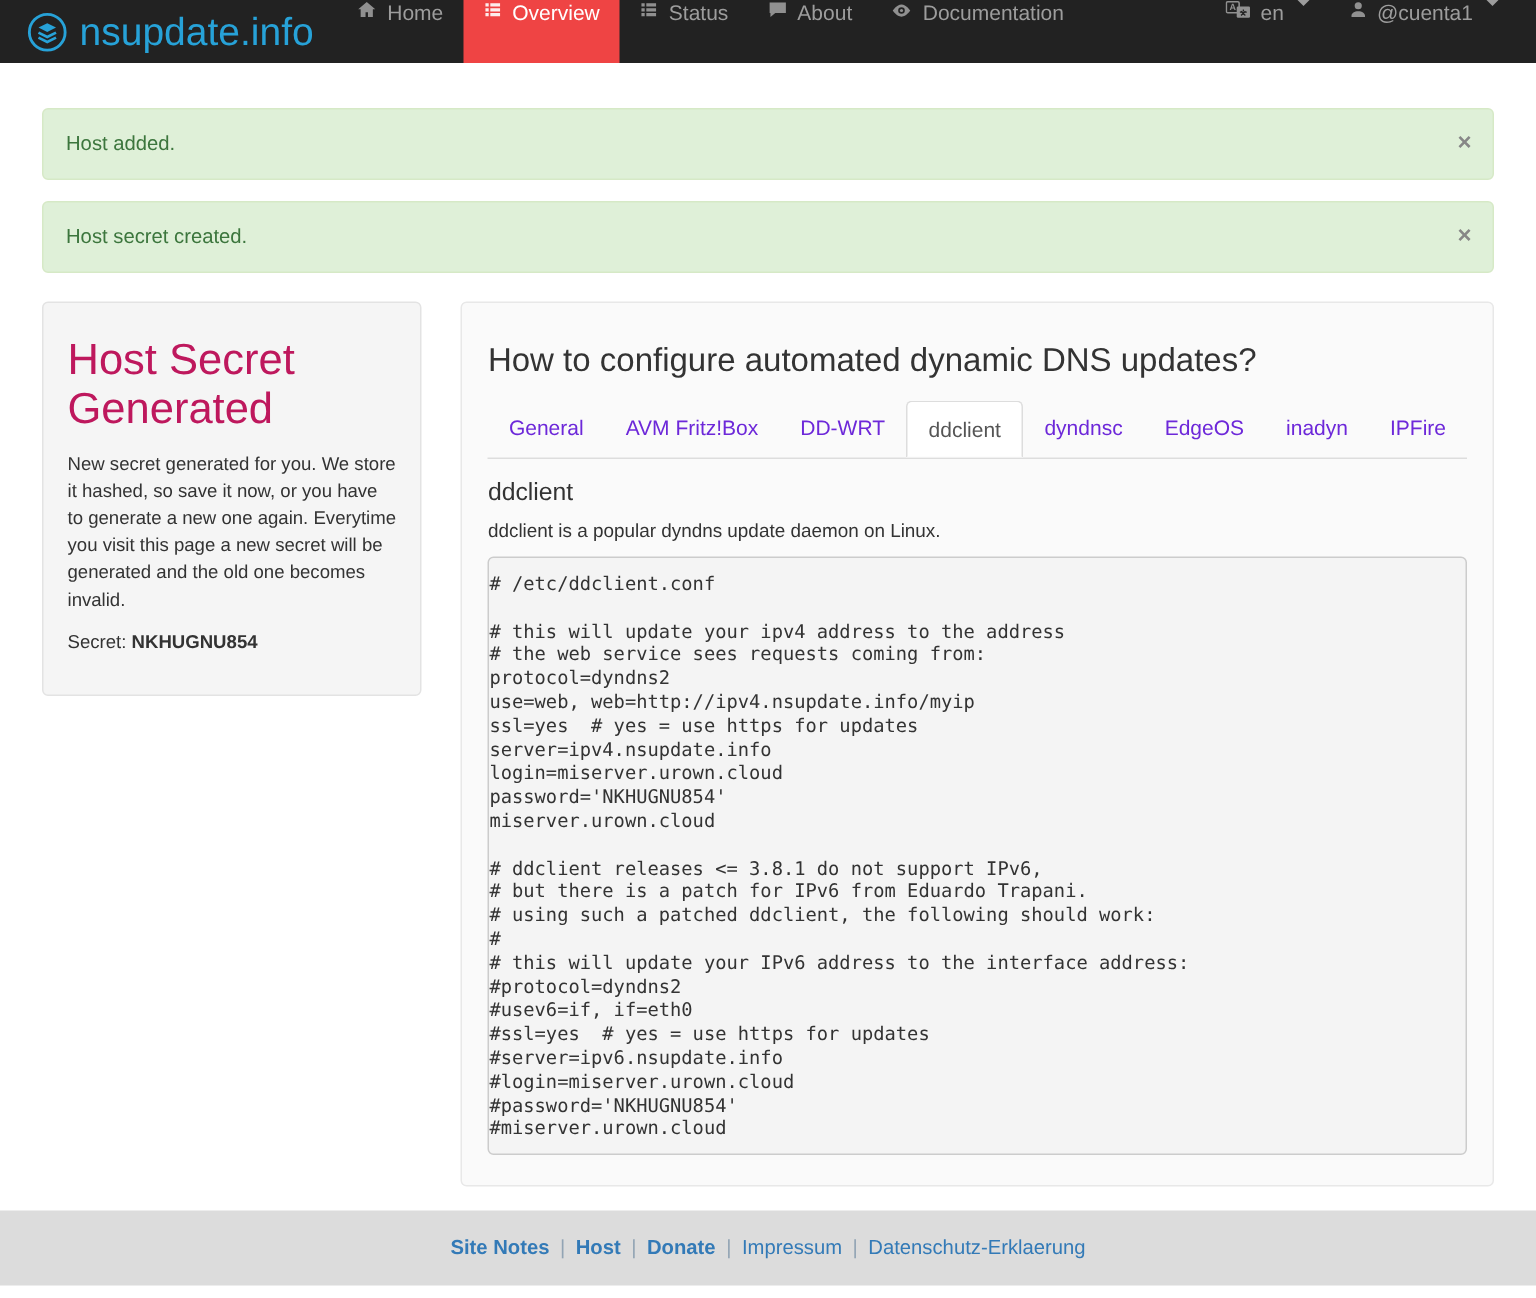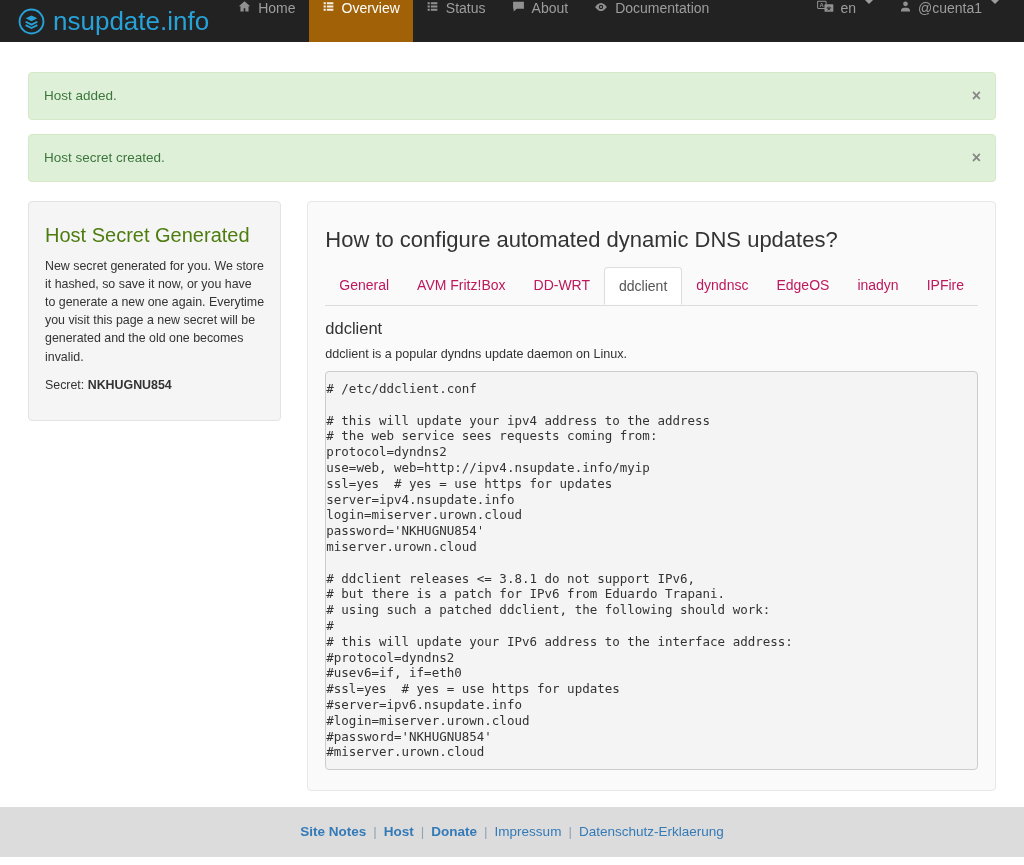--- a/index.html
+++ b/index.html
@@ -9,21 +9,21 @@
     background: #fff; color: #333;
     font-family: "Liberation Sans", "DejaVu Sans", sans-serif;
     font-size: 14px;
   }
 
   
   .navbar { height: 42px; background: #222; display: flex; align-items: stretch; padding-left: 14px; }
   .brand { display: flex; align-items: center; gap: 8px; padding: 0 16px 0 4px; color: #27a2d8; font-weight: normal; font-size: 26px; cursor: pointer; }
   .brand svg { display: block; }
   .nav-item { display: flex; align-items: flex-start; gap: 7px; padding: 0 13px; color: #9d9d9d; cursor: pointer; white-space: nowrap; }
-  .nav-item.active { background: #a16207; color: #fff; }
+  .nav-item.active { background: #ef4444; color: #fff; }
   .nav-item svg { display: block; opacity: .9; }
   .navbar-right { margin-left: auto; display: flex; align-items: stretch; padding-right: 12px; }
   .navbar-right .nav-item { gap: 6px; }
   .caret { display: inline-block; width: 0; height: 0; margin-left: 3px;
     border-left: 4px solid transparent; border-right: 4px solid transparent; border-top: 4px solid #9d9d9d; }
 
   
   .container { width: 968px; margin: 0 auto; }
 
   
@@ -31,32 +31,32 @@
     background: #dff0d8; border: 1px solid #d6e9c6; border-radius: 4px;
     color: #3c763d; font-size: 13.5px; line-height: 18px; }
   .alert + .alert { margin-top: 14px; }
   .close-btn { position: absolute; right: 14px; top: 50%; transform: translateY(-50%);
     color: #878787; font-size: 16px; font-weight: bold; line-height: 1; cursor: pointer; background: none; border: none; padding: 0; }
 
   
   .row { display: flex; gap: 26px; margin-top: 19px; align-items: flex-start; }
 
   .well-left { width: 306px; background: #f5f5f5; border: 1px solid #e3e3e3; border-radius: 4px; padding: 16px; }
-  .well-left h3 { margin: 6px 0 10px; font-size: 20px; font-weight: 500; color: #4d7c0f; }
+  .well-left h3 { margin: 6px 0 10px; font-size: 29px; font-weight: 500; color: #be185d; }
   .well-left p { margin: 0 0 10px; font-size: 12.4px; line-height: 1.46; }
   .secret-line { font-size: 12.6px; margin: 14px 0 2px; }
   .secret-line b { font-weight: bold; }
 
   .panel-right { flex: 1; background: #fafafa; border: 1px solid #e8e8e8; border-radius: 4px; padding: 17px 17px 20px; }
   .panel-right h3 { margin: 8px 0 14px; font-size: 22px; font-weight: 500; color: #333; }
 
   
   .tabs { border-bottom: 1px solid #ddd; font-size: 14px; }
   .tab-row { display: flex; flex-wrap: nowrap; }
-  .tab { padding: 10px 14px; color: #be185d; cursor: pointer; white-space: nowrap; }
+  .tab { padding: 10px 14px; color: #6d28d9; cursor: pointer; white-space: nowrap; }
   .tab.active { background: #fff; border: 1px solid #ddd; border-bottom: 1px solid #fdfdfd;
     border-radius: 4px 4px 0 0; color: #555; cursor: default; }
 
   .tab-content h4 { margin: 13px 0 9px; font-size: 16.5px; font-weight: 400; color: #333; }
   .tab-content .intro { margin: 0 0 10px; font-size: 12.6px; }
 
   pre.code {
     margin: 0; padding: 9px 0; background: #f4f4f4; border: 1px solid #ccc; border-radius: 4px;
     font-family: "DejaVu Sans Mono", "Liberation Mono", monospace;
     font-size: 12.5px; line-height: 15.8px; color: #333; white-space: pre; overflow: hidden;

